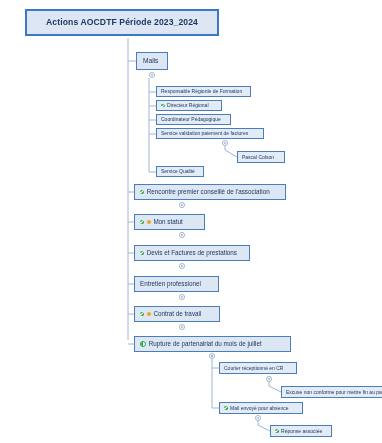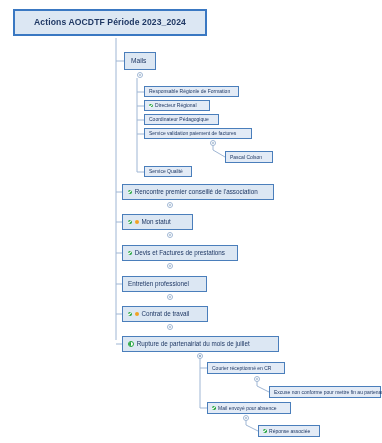--- a/index.html
+++ b/index.html
@@ -3,21 +3,21 @@
 <meta charset="utf-8">
 <style>
   html,body{margin:0;padding:0;}
   body{
     width:382px;height:443px;
     background:#ffffff;
     font-family:"Liberation Sans","DejaVu Sans",sans-serif;
     overflow:hidden;
     position:relative;
   }
-  #canvas{position:absolute;left:4px;top:0;width:349px;height:443px;}
+  #canvas{position:absolute;left:16px;top:0;width:349px;height:443px;}
   .lines{position:absolute;left:0;top:0;width:382px;height:443px;pointer-events:none;}
 
   .node{
     position:absolute;
     box-sizing:border-box;
     background:#dce7f3;
     border:1px solid #4a7ebb;
     color:#1f3864;
     display:flex;
     align-items:center;

